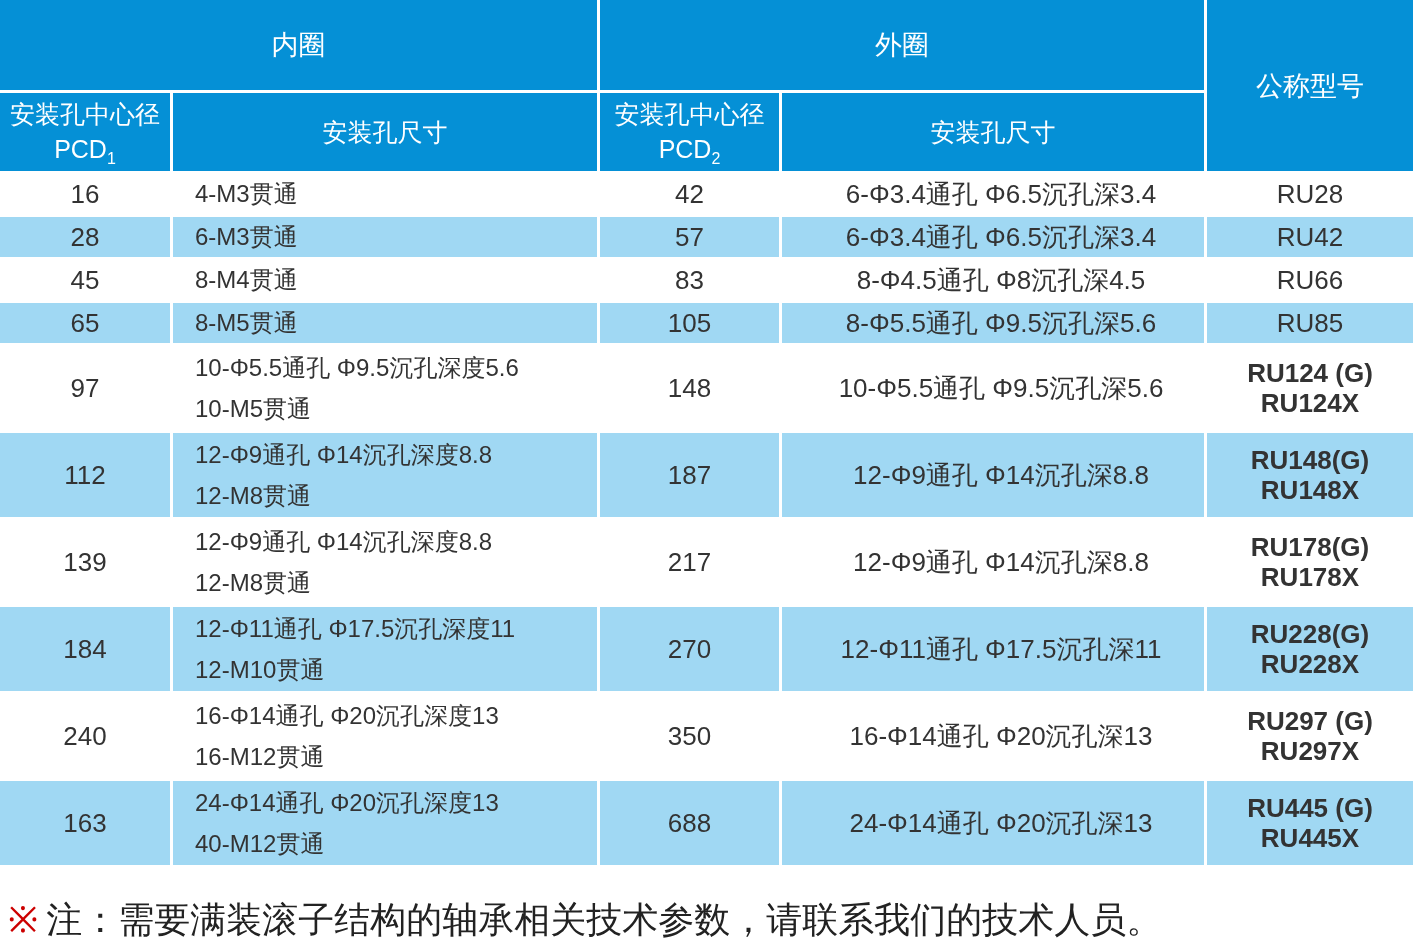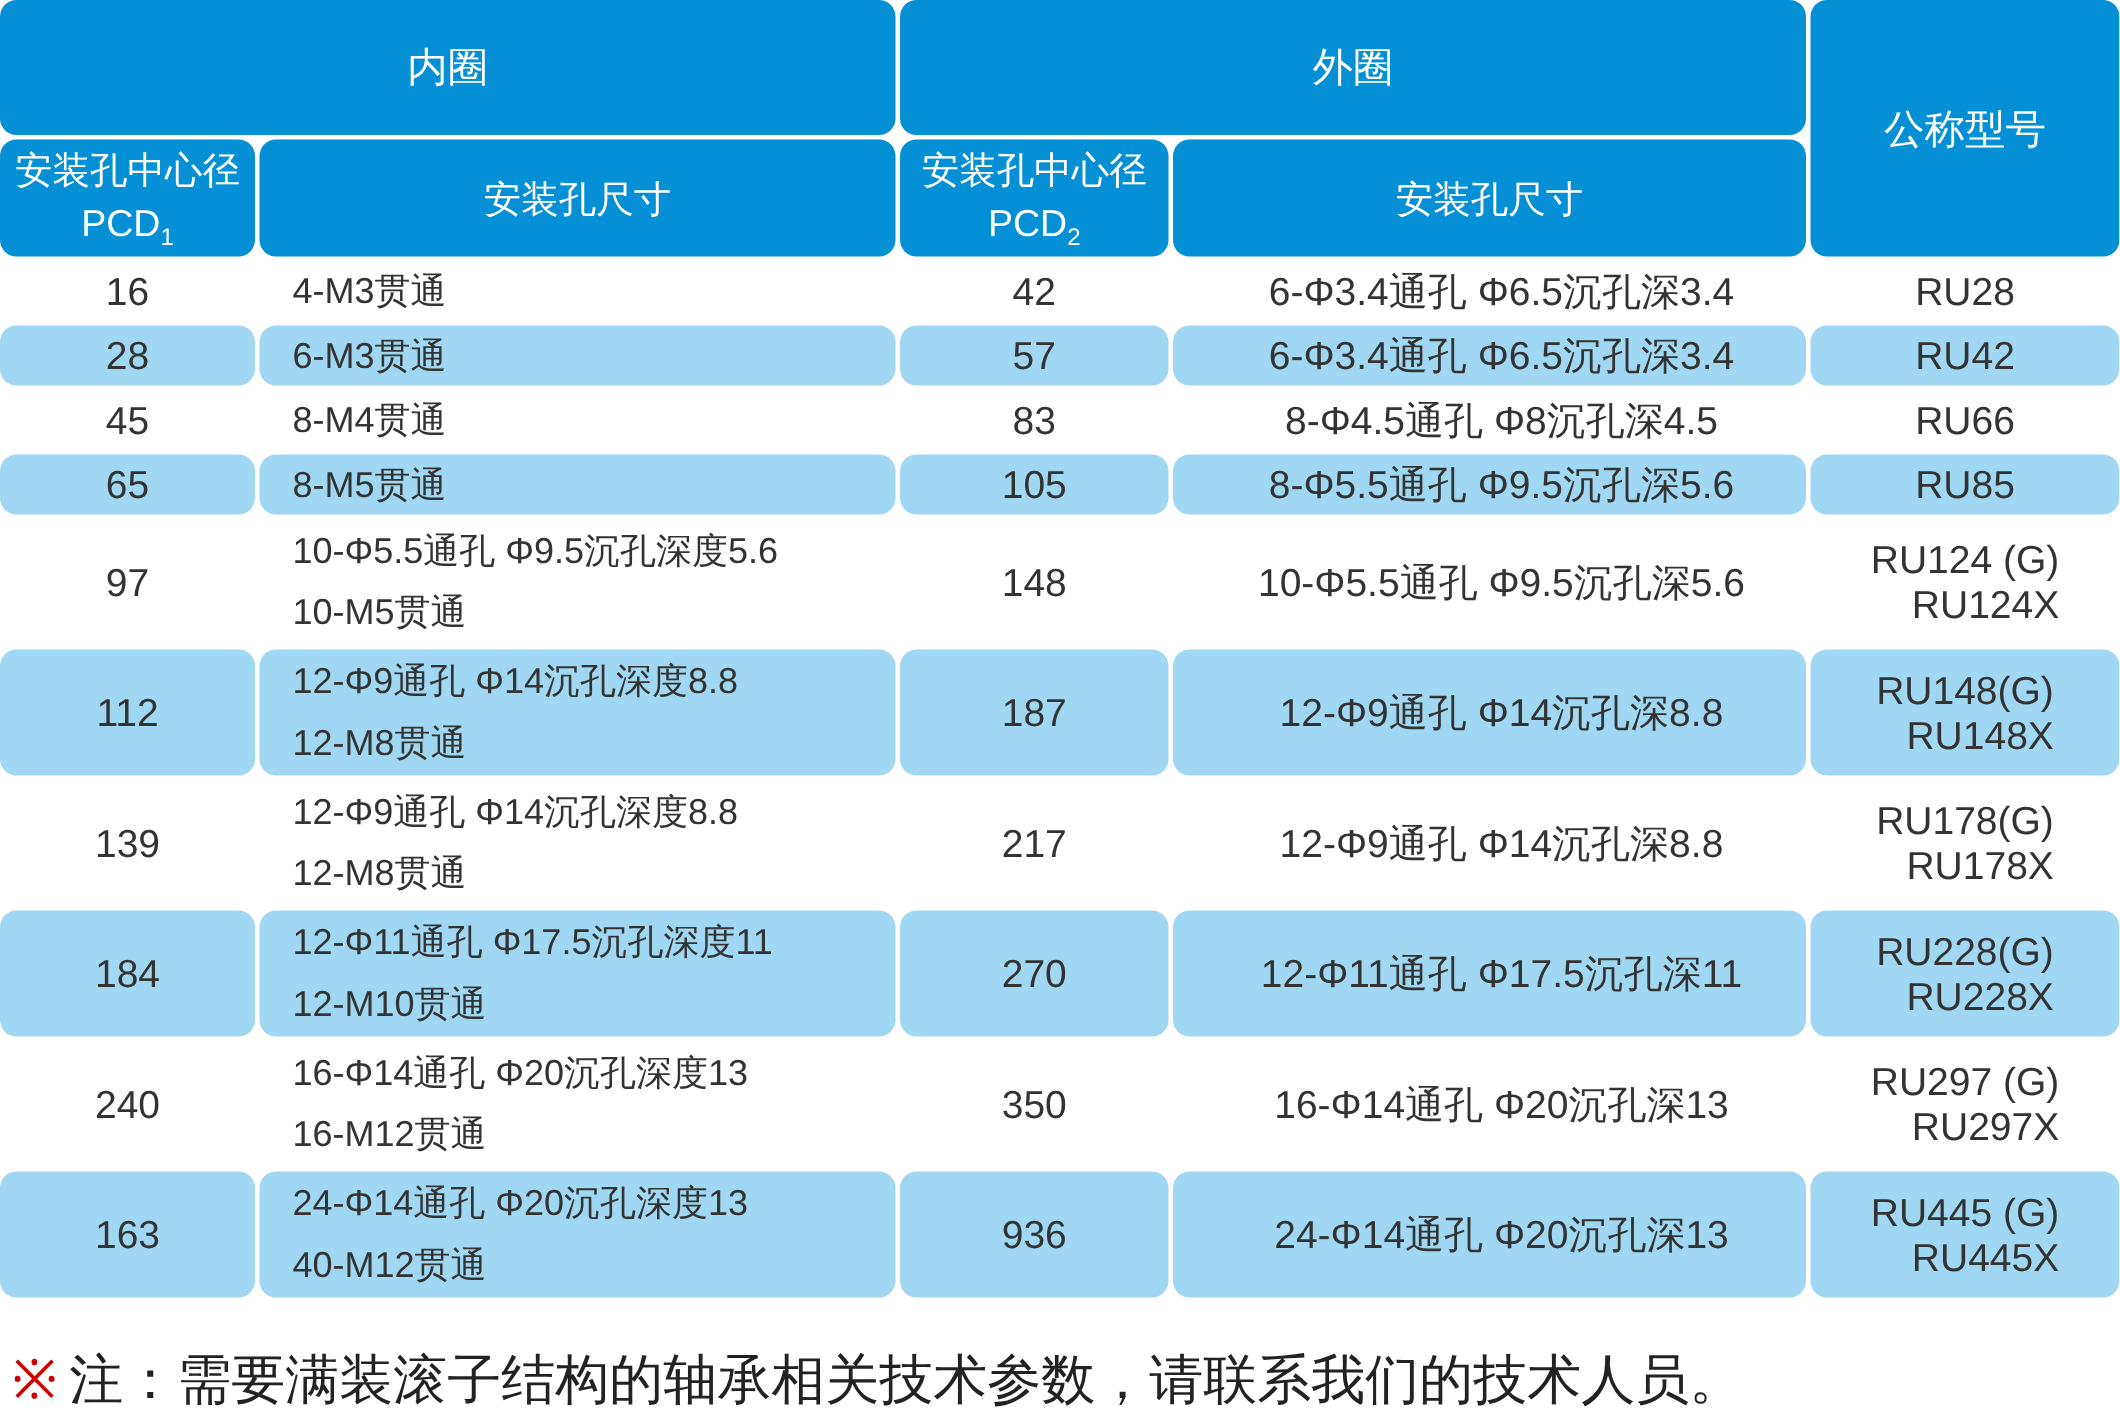--- a/index.html
+++ b/index.html
@@ -11,39 +11,39 @@
     color: var(--text-dark, #333333);
     overflow: hidden;
   }
   table.spec {
     border-collapse: separate;
     border-spacing: 3px;
     table-layout: fixed;
     width: 1419px;
     margin: -3px 0 0 -3px;
   }
-  th, td { vertical-align: middle; padding: 0; border-radius: 11px; }
+  th, td { vertical-align: middle; padding: 0; }
   th {
     background: var(--header-blue, #0590d6);
     color: var(--header-text, #ffffff);
     font-weight: normal;
   }
   .h1 th { height: 90px; font-size: 27px; }
   .h2 th { height: 78px; font-size: 25px; }
   .hline { line-height: 35px; text-align: center; }
   sub { font-size: 16px; line-height: 0; }
   .r-short td { height: 40px; }
   .r-tall td { height: 84px; }
   .alt td { background: var(--row-blue, #a0d8f3); }
   .c-pcd { text-align: center; font-size: 26px; }
   .c-inner { text-align: left; padding-left: 22px; font-size: 24px; }
   .c-inner .line { line-height: 41px; }
   .c-outer { text-align: center; padding-left: 16px; font-size: 26px; }
   .c-model { text-align: center; font-size: 26px; }
-  .model-block { display: inline-block; text-align: right; }
+  .model-block { display: inline-block; text-align: center; font-weight: bold; }
   .mline { display: block; line-height: 30px; }
   .note { margin: 26px 0 0 8px; font-size: 36px; color: #222222; }
   .note-star { color: var(--note-red, #cc0000); margin-right: 8px; }
 </style>
 </head>
 <body>
 
 <table class="spec">
   <colgroup>
     <col style="width:170px">
@@ -159,21 +159,21 @@
       <td class="c-model">
         <span class="model-block"><span class="mline">RU297 (G)</span><span class="mline">RU297X</span></span>
       </td>
     </tr>
     <tr class="r-tall alt">
       <td class="c-pcd">163</td>
       <td class="c-inner">
         <div class="line">24-Φ14通孔 Φ20沉孔深度13</div>
         <div class="line">40-M12贯通</div>
       </td>
-      <td class="c-pcd">936</td>
+      <td class="c-pcd">688</td>
       <td class="c-outer">24-Φ14通孔 Φ20沉孔深13</td>
       <td class="c-model">
         <span class="model-block"><span class="mline">RU445 (G)</span><span class="mline">RU445X</span></span>
       </td>
     </tr>
   </tbody>
 </table>
 
 <div class="note">
   <span class="note-star">※</span><span>注：需要满装滚子结构的轴承相关技术参数，请联系我们的技术人员。</span>

